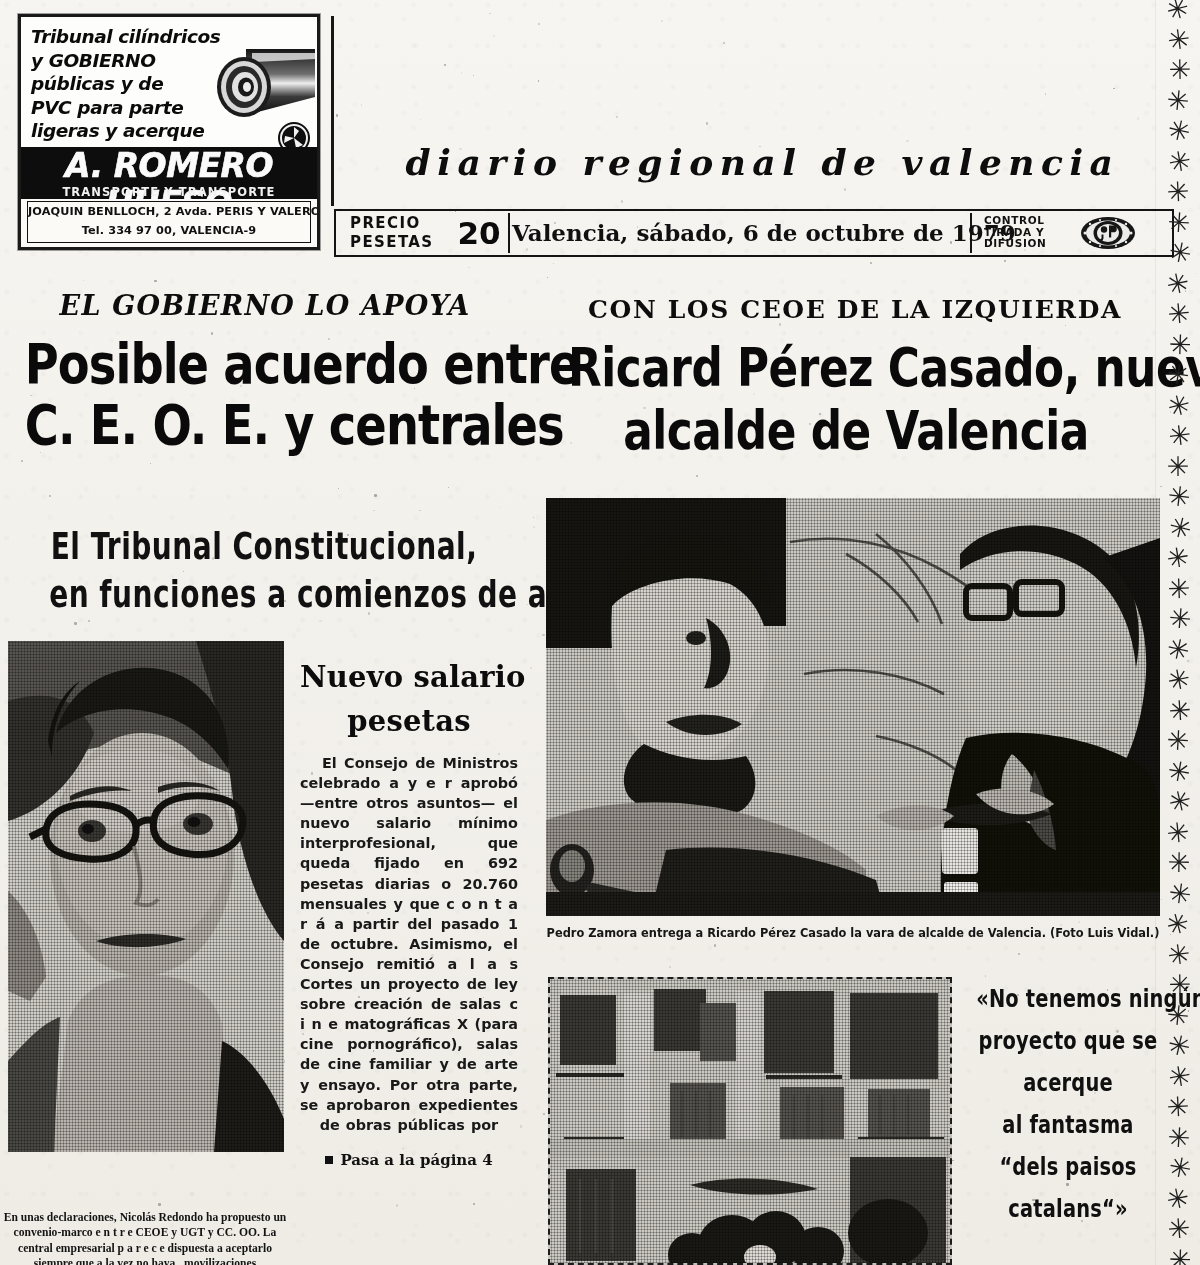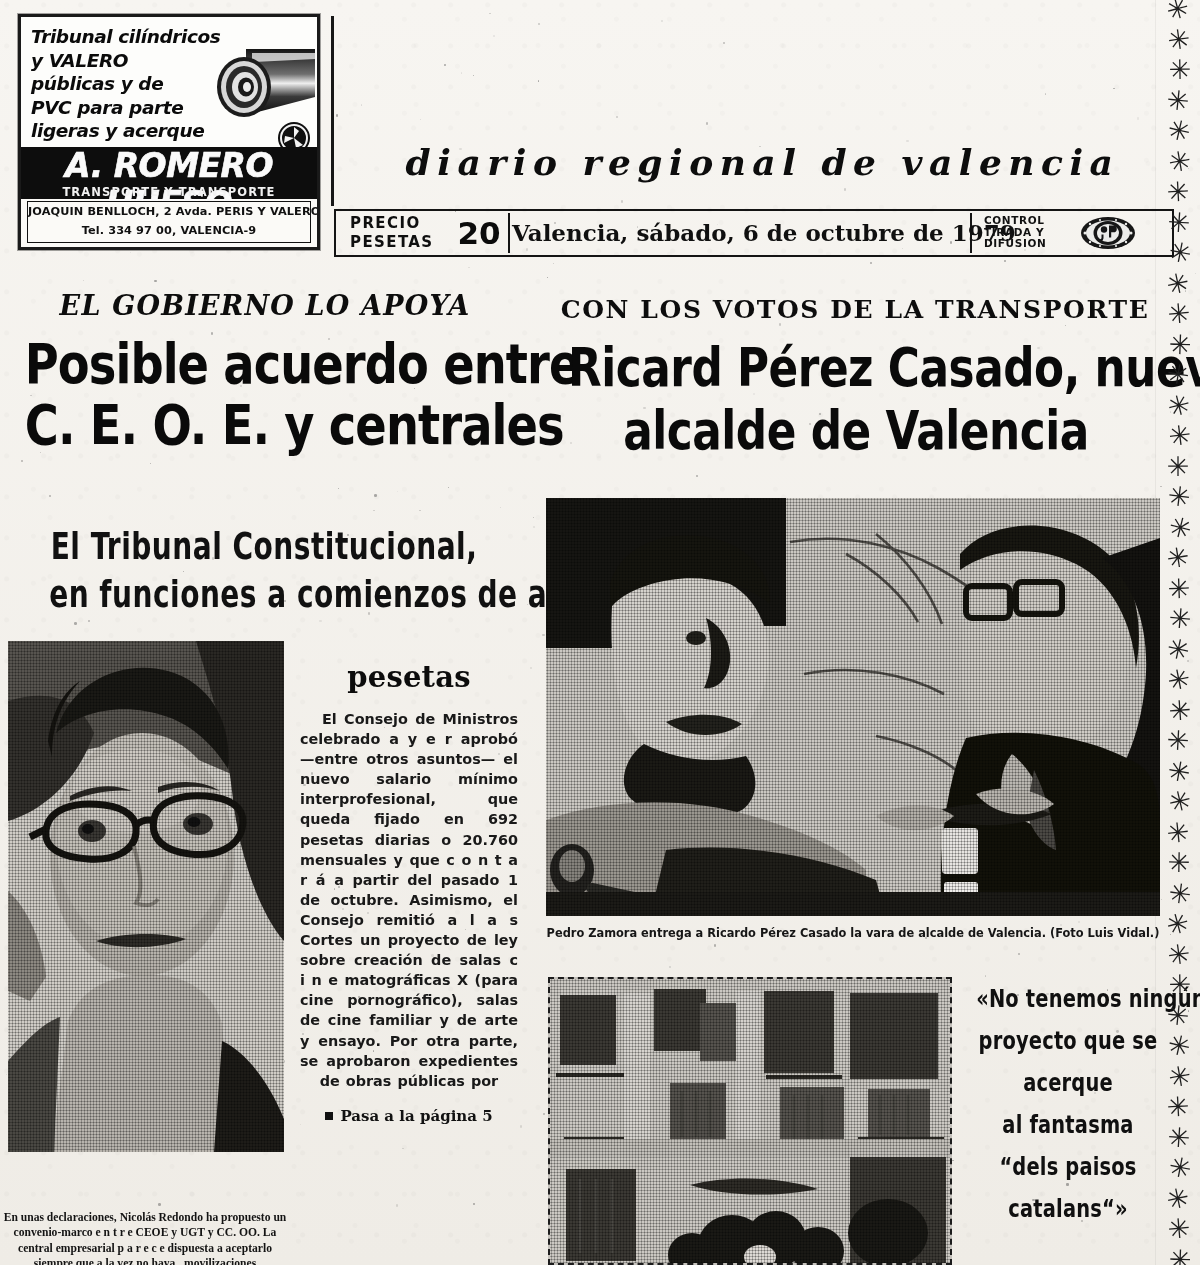--- a/index.html
+++ b/index.html
@@ -500,21 +500,21 @@
     <div class="speck" style="width: 2.6067px; height: 2.6067px; left: 310.761px; top: 772.36px; opacity: 0.27;"></div>
     <div class="speck" style="width: 2.06073px; height: 2.06073px; left: 925.263px; top: 936.507px; opacity: 0.34;"></div>
   </div>
 <div id="railrule"></div>
 
 <div id="ad">
   <div class="adtop"></div>
 
   <div class="adlines">
     <div>Tribunal cilíndricos</div>
-    <div class="cap">y VALERO</div>
+    <div class="cap">y GOBIERNO</div>
     <div>públicas y de</div>
     <div>PVC para parte</div>
     <div>ligeras y acerque</div>
   </div>
 
   <svg id="roller" viewBox="0 0 115 96">
     <defs>
       <linearGradient id="rg" x1="0" y1="0" x2="0" y2="1">
         <stop offset="0" stop-color="#141414"></stop>
         <stop offset="0.38" stop-color="#6e6e6e"></stop>
@@ -646,31 +646,32 @@
     <path d="M214 400 C240 412 262 444 276 478 L276 511 H206 Z" fill="#1e1c18"></path>
     <path d="M0 250 C20 268 34 300 38 336 L22 360 L0 350 Z" fill="#8d8982"></path>
   </svg>
   <div class="grain"></div>
 </div>
 
 <div id="cap-left">En unas declaraciones, Nicolás Redondo ha propuesto un convenio-marco e n t r e CEOE y UGT y CC. OO. La central empresarial  p a r e c e  dispuesta a aceptarlo siempre que a la vez no haya . movilizaciones</div>
 
 <div id="col-sal">
   <h2>
+    <div>Nuevo salario</div>
     <div>pesetas</div>
   </h2>
   <p>El Consejo de Ministros celebrado a y e r aprobó —entre otros asuntos— el nuevo salario mínimo interprofesional, que queda fijado en 692 pesetas diarias o 20.760 mensuales y que c o n t a r á a partir del pasado 1 de octubre. Asimismo, el Consejo remitió a l a s Cortes un proyecto de ley sobre creación de salas  c i n e matográficas X (para cine pornográfico), salas de cine familiar y de arte y ensayo. Por otra parte, se aprobaron expedientes de obras públicas por</p>
   <div class="jump">
-    <span class="sq"></span><span>Pasa a la página 5</span>
+    <span class="sq"></span><span>Pasa a la página 4</span>
   </div>
 </div>
 
 <div id="vrule2"></div>
 
-<div id="kicker-right">CON LOS VOTOS DE LA TRANSPORTE</div>
+<div id="kicker-right">CON LOS CEOE DE LA IZQUIERDA</div>
 
 <div id="head-right">
   <div>Ricard Pérez Casado, nuevo</div>
   <div>alcalde de Valencia</div>
 </div>
 
 <div id="photo-main">
   <svg class="ht" viewBox="0 0 614 418" preserveAspectRatio="none">
     <rect width="614" height="418" fill="#c5c2bc"></rect>
 

